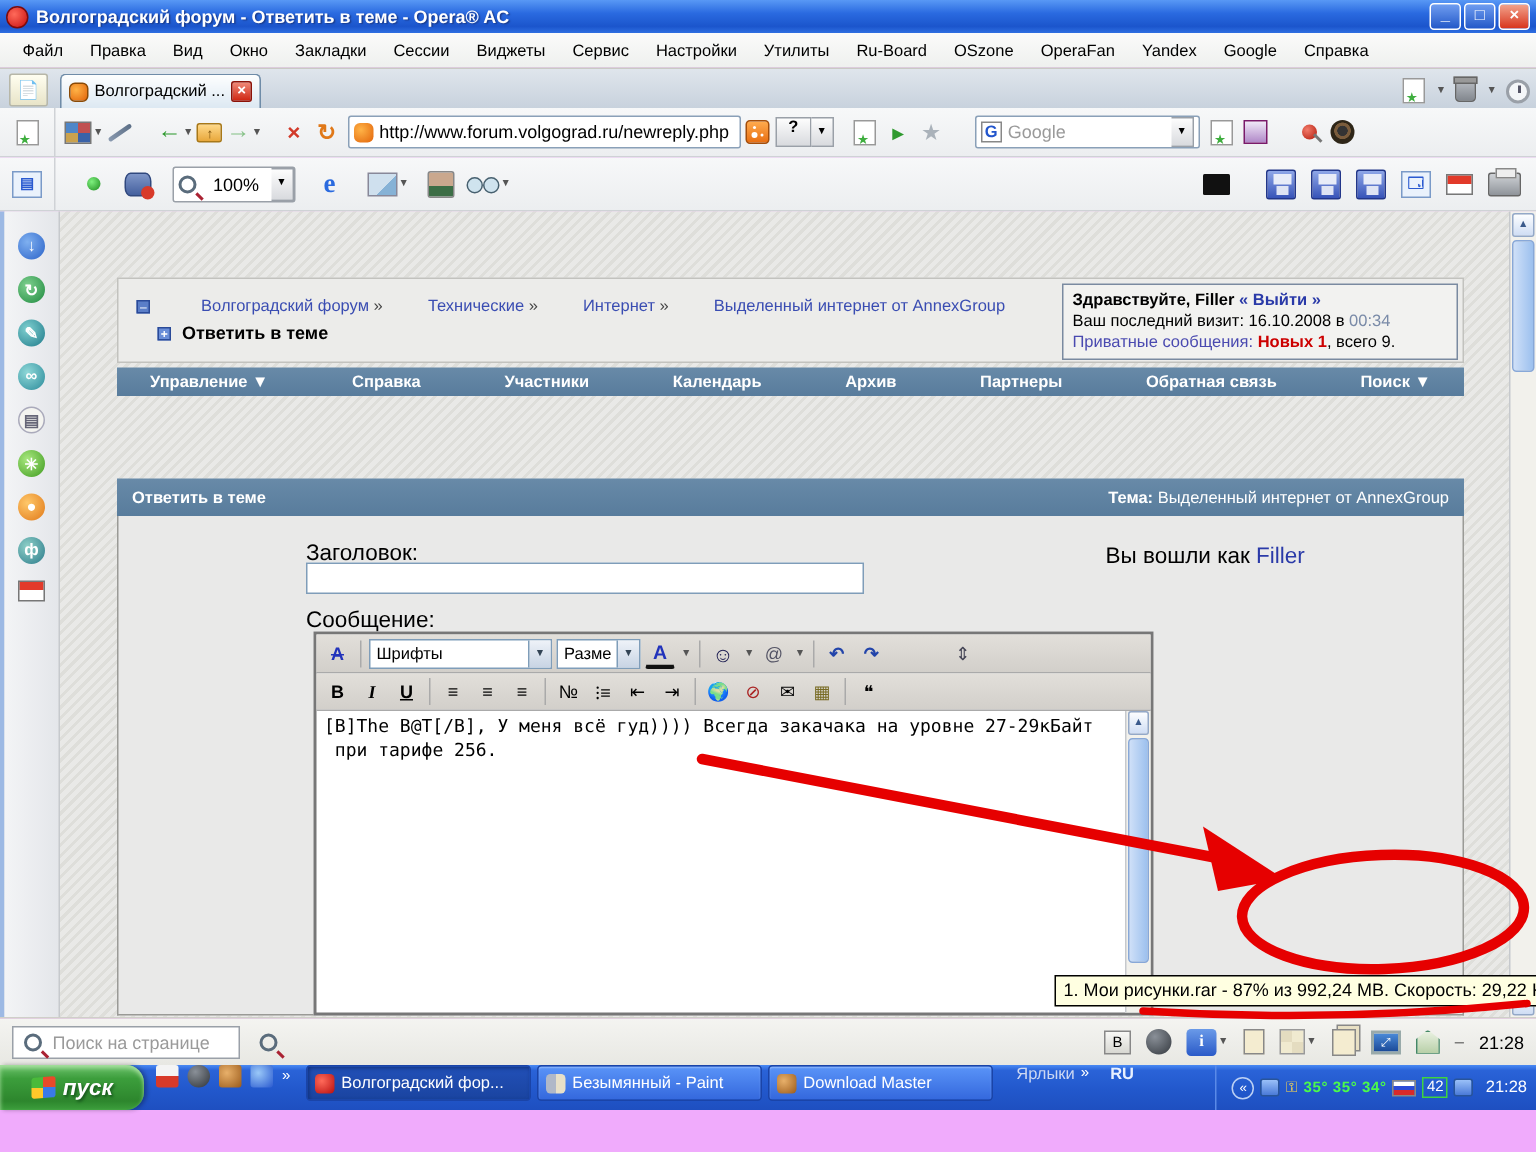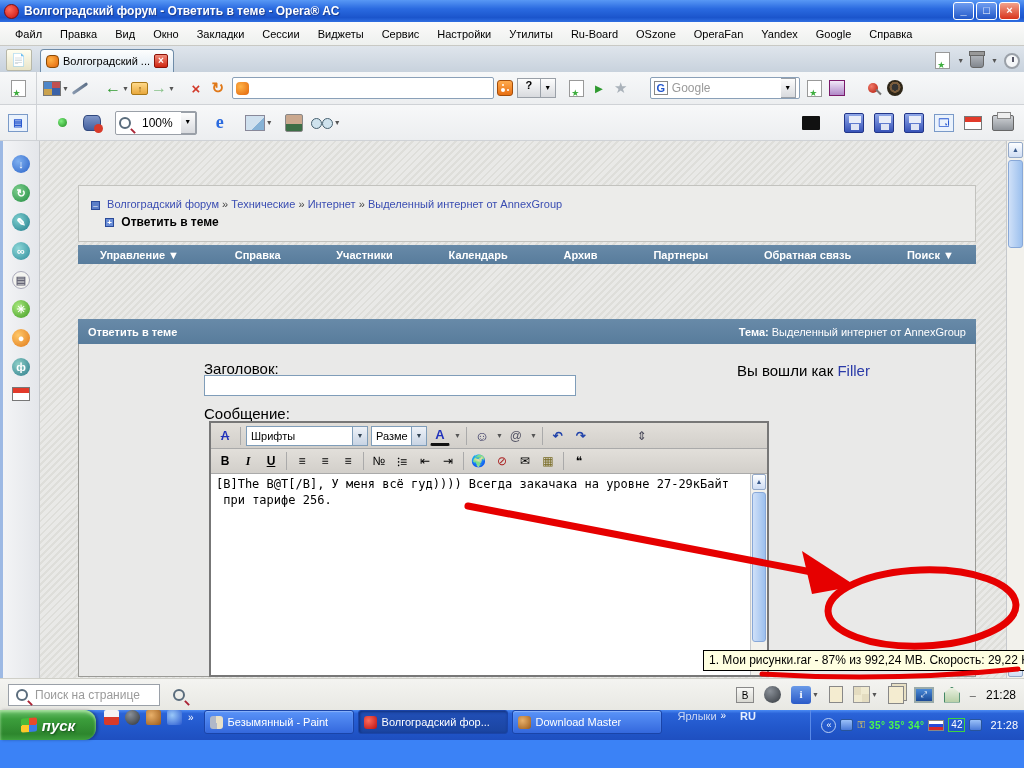--- a/index.html
+++ b/index.html
@@ -1,18 +1,18 @@
 <!DOCTYPE html>
 <html><head>
 <meta charset="utf-8">
 <style>
   * { margin:0; padding:0; box-sizing:border-box; }
   html,body { width:1024px; height:768px; }
   body { font-family:"Liberation Sans", sans-serif; font-size:11px; color:#000; }
-  .screen { position:relative; width:1024px; height:768px; overflow:hidden; background:#3b82f6; }
+  .screen { position:relative; width:1024px; height:768px; overflow:hidden; background:#f0abfc; }
 
   
   .titlebar { height:22px; background:linear-gradient(180deg,#5898f5 0%,#2a6ae0 40%,#1b55cc 80%,#2f6fe2 100%); display:flex; align-items:center; padding:0 4px; }
   .opera-logo { width:15px; height:15px; border-radius:50%; background:radial-gradient(circle at 35% 35%,#ff6a5a,#c80f0f); border:1px solid #7d0b0b; margin-right:5px; }
   .title-text { color:#fff; font-weight:bold; font-size:12px; text-shadow:1px 1px 1px #1a3a8a; flex:1; white-space:nowrap; overflow:hidden; }
   .winbtns { display:flex; gap:2px; }
   .winbtn { width:21px; height:18px; border-radius:3px; border:1px solid #fff; color:#fff; font-size:11px; line-height:15px; text-align:center; font-weight:bold; }
   .winbtn.min,.winbtn.max { background:linear-gradient(180deg,#6f9df0,#2358c8); }
   .winbtn.close { background:linear-gradient(180deg,#f2a38c,#d8341c); }
 
@@ -91,21 +91,21 @@
   .rail-ico { width:18px; height:18px; border-radius:50%; color:#fff; font-size:11px; display:flex; align-items:center; justify-content:center; font-weight:bold; }
   .content { flex:1; position:relative; background:repeating-linear-gradient(135deg,#e9e9e7 0 3px,#dededa 3px 5px); overflow:hidden; }
   .vscroll { width:18px; background:#f2f1ec; border-left:1px solid #c6c9cd; position:relative; }
   .scr-btn { position:absolute; left:1px; right:1px; height:16px; background:linear-gradient(180deg,#fdfeff,#cfddf4); border:1px solid #93a8c8; border-radius:2px; color:#3a5a8c; font-size:7px; text-align:center; line-height:14px; }
   .scr-thumb { position:absolute; left:1px; right:1px; background:linear-gradient(90deg,#cfe0f8,#9cc0ee); border:1px solid #88a8d8; border-radius:3px; }
 
   
   .forum { position:absolute; left:38px; top:44px; width:898px; }
   .f-head { position:relative; background:#ececea; border:1px solid #c2c2be; height:57px; padding:12px 0 0 12px; }
   .bc { color:#3a4db2; }
-  .bc a { color:#3a4db2; text-decoration:none; }
+  .bc a { color:#3a4db2; text-decoration:none;margin-left:27px; }
   .minibox { display:inline-block; width:9px; height:9px; background:#5a7ec8; border:1px solid #2a4a98; color:#fff; font-size:8px; line-height:7px; text-align:center; vertical-align:middle; margin-right:4px; }
   .f-action { margin:5px 0 0 14px; font-weight:bold; font-size:12px; }
   .f-info { position:absolute; right:3px; top:3px; width:264px; height:51px; background:#f2f2f0; border:1px solid #7a8aa0; padding:3px 6px; line-height:14px; }
   .f-info b { font-size:11px; }
   .lnk { color:#2a3aa8; }
   .muted { color:#7a8ba8; }
   .pm { color:#4a4ab0; }
   .red { color:#cc0000; }
   .f-nav { margin-top:3px; height:19px; background:linear-gradient(180deg,#688aa8,#587c9c); color:#fff; font-weight:bold; display:flex; align-items:center; justify-content:space-between; padding:0 22px; }
   .spacer55 { height:55px; }
@@ -256,20 +256,21 @@
         <span class="drop">▼</span>
       </span>
     <span class="tbtn" style="margin-left:10px">
         <span class="stop-x">×</span>
       </span>
     <span class="tbtn">
         <span class="reload-i">↻</span>
       </span>
     <span class="urlbox">
       <span class="url-opicon"></span>
+      <span class="urltext">http://www.forum.volgograd.ru/newreply.php</span>
     </span>
     <span class="rss"></span>
     <span class="helpbtn" style="margin-left:4px">?</span>
     <span class="dropbtn">▼</span>
     <span class="tbtn" style="margin-left:10px">
         <span class="bkm"></span>
       </span>
     <span class="tbtn">
         <span class="play-g">►</span>
       </span>
@@ -358,20 +359,25 @@
             <span style="color:#444">»</span>
             <a>Технические</a>
             <span style="color:#444">»</span>
             <a>Интернет</a>
             <span style="color:#444">»</span>
             <a>Выделенный интернет от AnnexGroup</a>
           </div>
           <div class="f-action">
             <span class="minibox" style="background:#6a8ed8">+</span>
             <span>Ответить в теме</span>
+          </div>
+          <div class="f-info">
+            <div><b>Здравствуйте, Filler</b> <b class="lnk">« Выйти »</b></div>
+            <div><span>Ваш последний визит: 16.10.2008 в</span> <span class="muted">00:34</span></div>
+            <div><span class="pm">Приватные сообщения:</span> <b class="red">Новых 1</b><span>, всего 9.</span></div>
           </div>
         </div>
 
         <div class="f-nav">
           <span>Управление ▼</span>
           <span>Справка</span>
           <span>Участники</span>
           <span>Календарь</span>
           <span>Архив</span>
           <span>Партнеры</span>
@@ -490,27 +496,27 @@
       <span class="xpflag"></span>
       <span>пуск</span>
     </div>
     <div class="ql">
       <span class="ql-ico" style="background:linear-gradient(180deg,#f4f4f4 50%,#d83a2a 50%)"></span>
       <span class="ql-ico" style="border-radius:50%;background:radial-gradient(circle at 35% 30%,#8a9098,#2e3338)"></span>
       <span class="ql-ico" style="background:radial-gradient(circle at 35% 35%,#e8b06a,#9a5a1a)"></span>
       <span class="ql-ico" style="background:radial-gradient(circle at 35% 35%,#9ac8f8,#2a5ad0)"></span>
       <span class="chev">»</span>
     </div>
+    <div class="taskbtn active">
+      <span class="tb-ico" style="background:radial-gradient(circle at 35% 35%,#ff6a5a,#b80f0f)"></span>
+      <span>Волгоградский фор...</span>
+    </div>
     <div class="taskbtn">
       <span class="tb-ico" style="background:conic-gradient(#e8e0c8 0 50%,#b0b8c8 0)"></span>
       <span>Безымянный - Paint</span>
-    </div>
-    <div class="taskbtn active">
-      <span class="tb-ico" style="background:radial-gradient(circle at 35% 35%,#ff6a5a,#b80f0f)"></span>
-      <span>Волгоградский фор...</span>
     </div>
     <div class="taskbtn">
       <span class="tb-ico" style="background:radial-gradient(circle at 35% 35%,#e8b06a,#9a5a1a)"></span>
       <span>Download Master</span>
     </div>
     <span style="margin-left:14px; color:#cdd8f2">Ярлыки</span>
     <span class="chev" style="margin-left:4px">»</span>
     <span class="lang" style="margin-left:10px">RU</span>
     <div class="tray">
       <span style="width:15px;height:15px;border:1px solid #bcd0f4;border-radius:50%;font-size:9px;line-height:13px;text-align:center">«</span>

